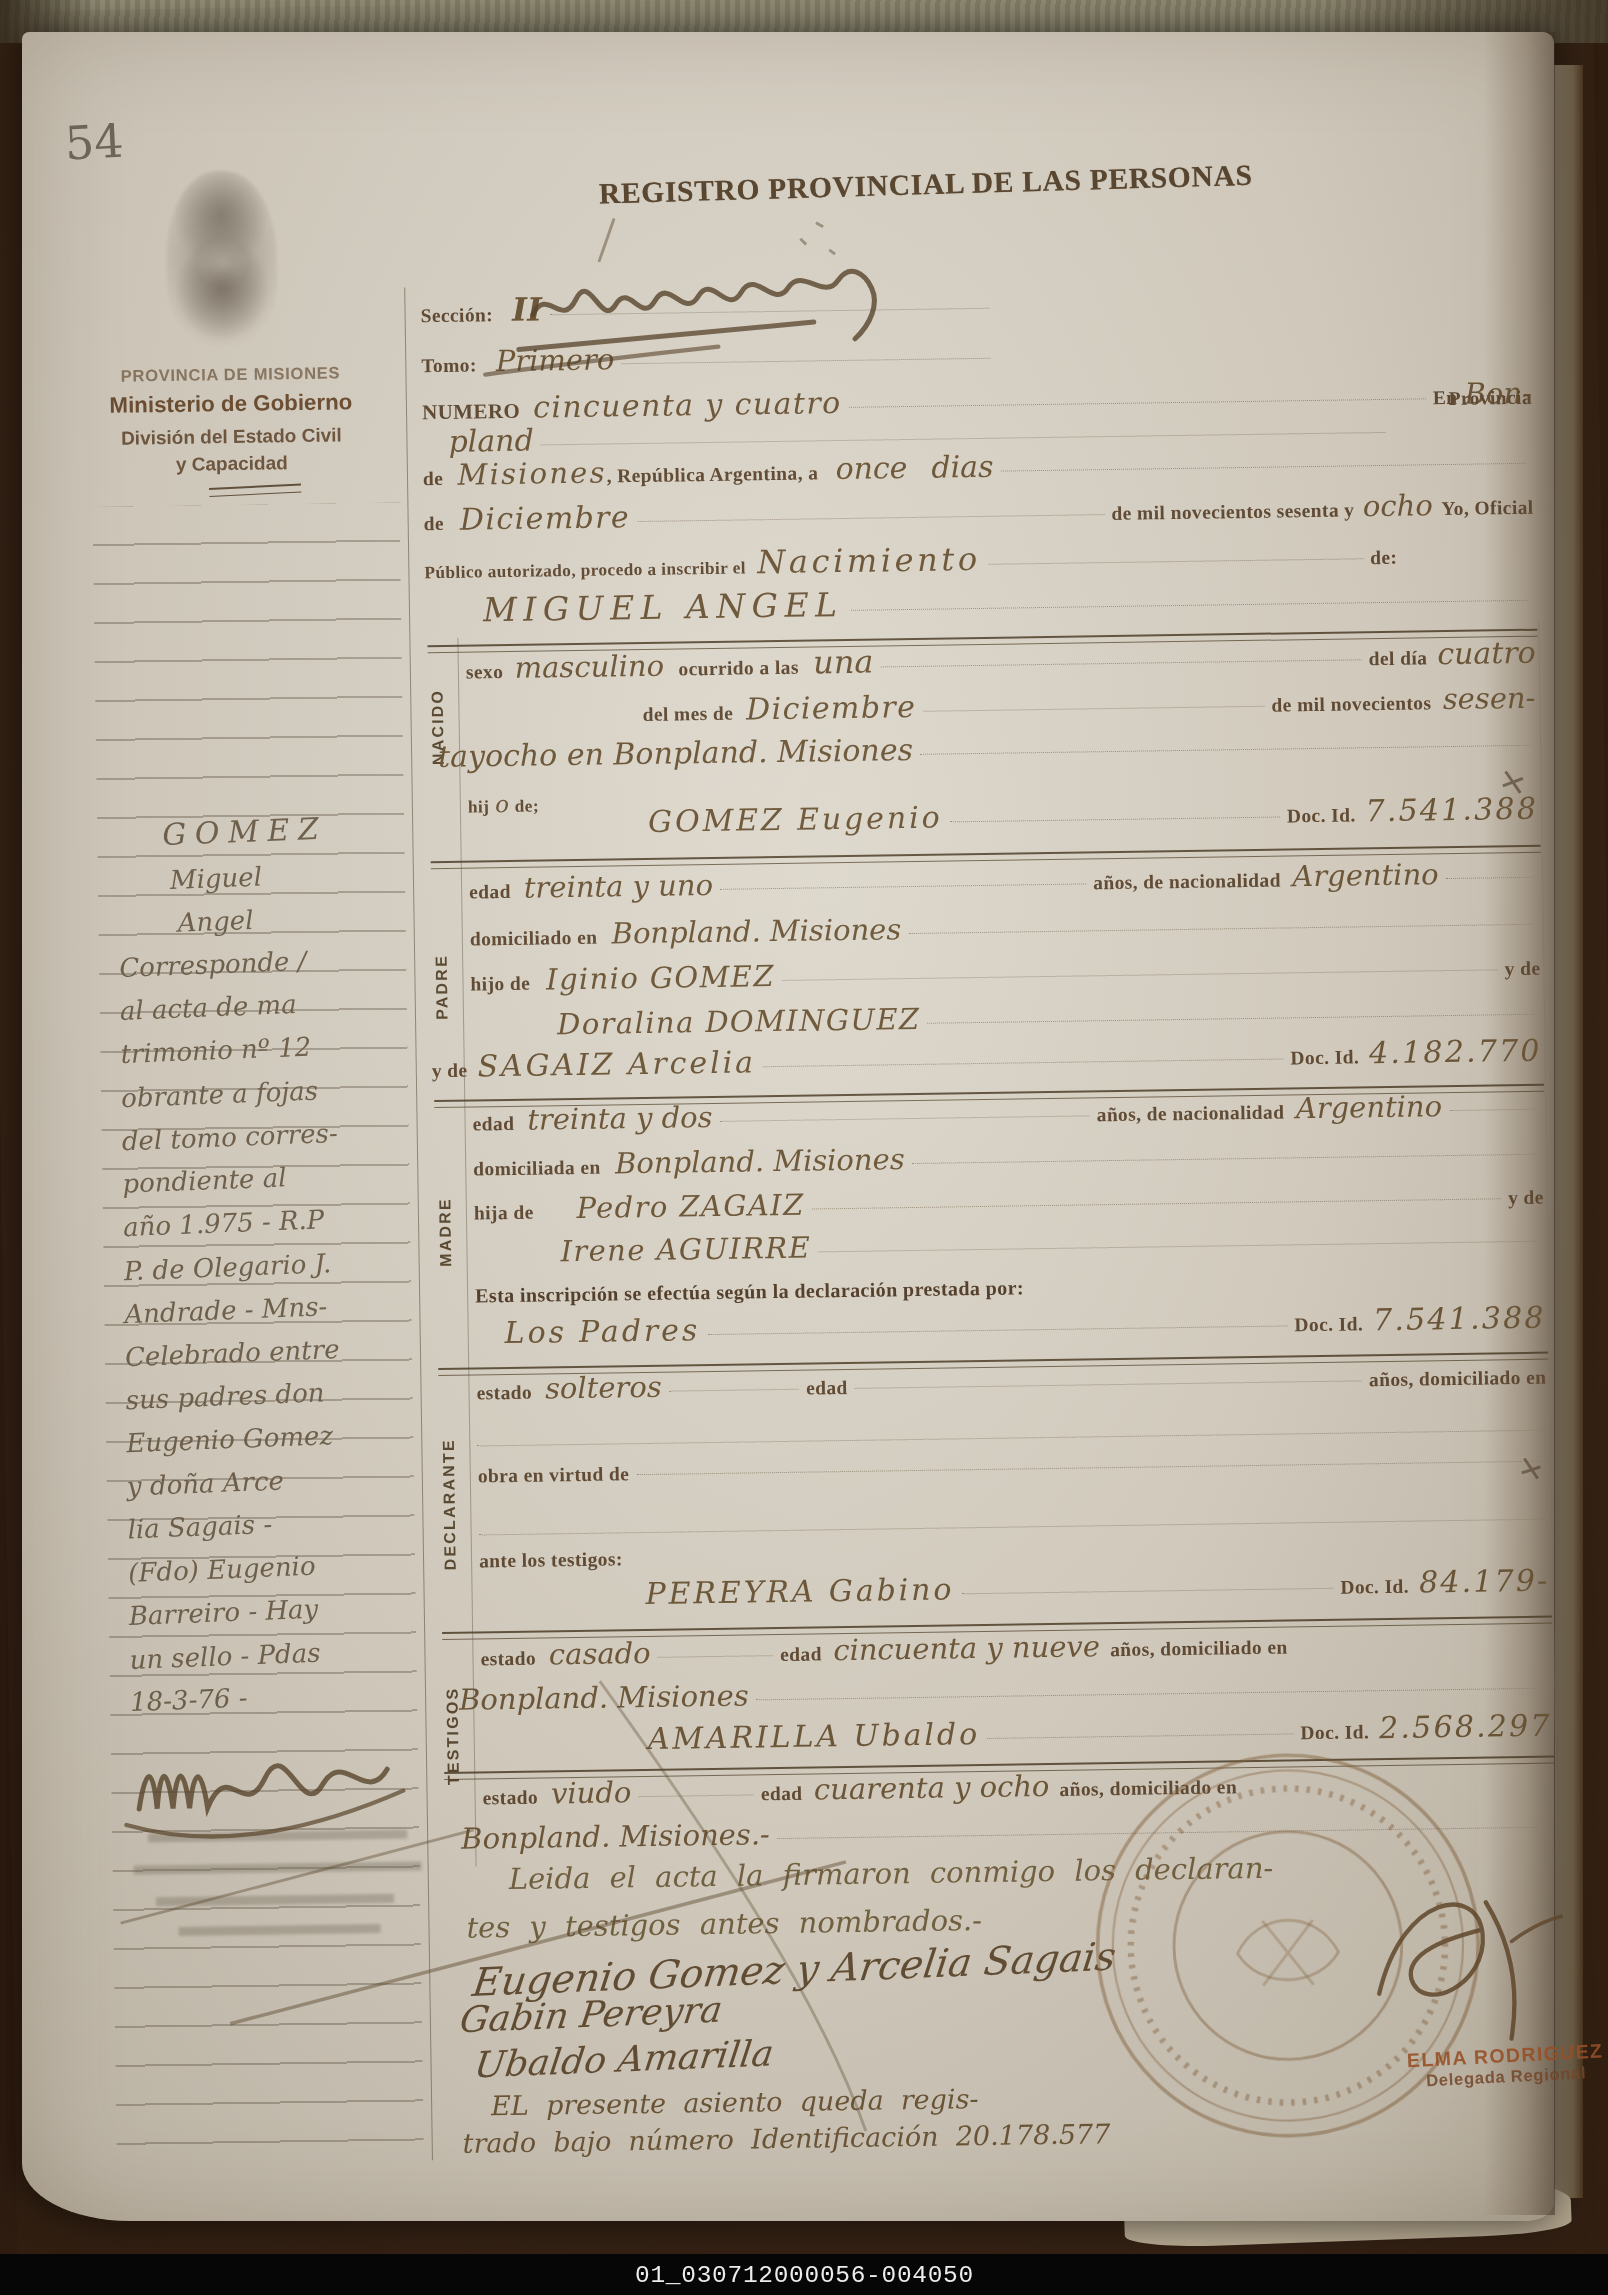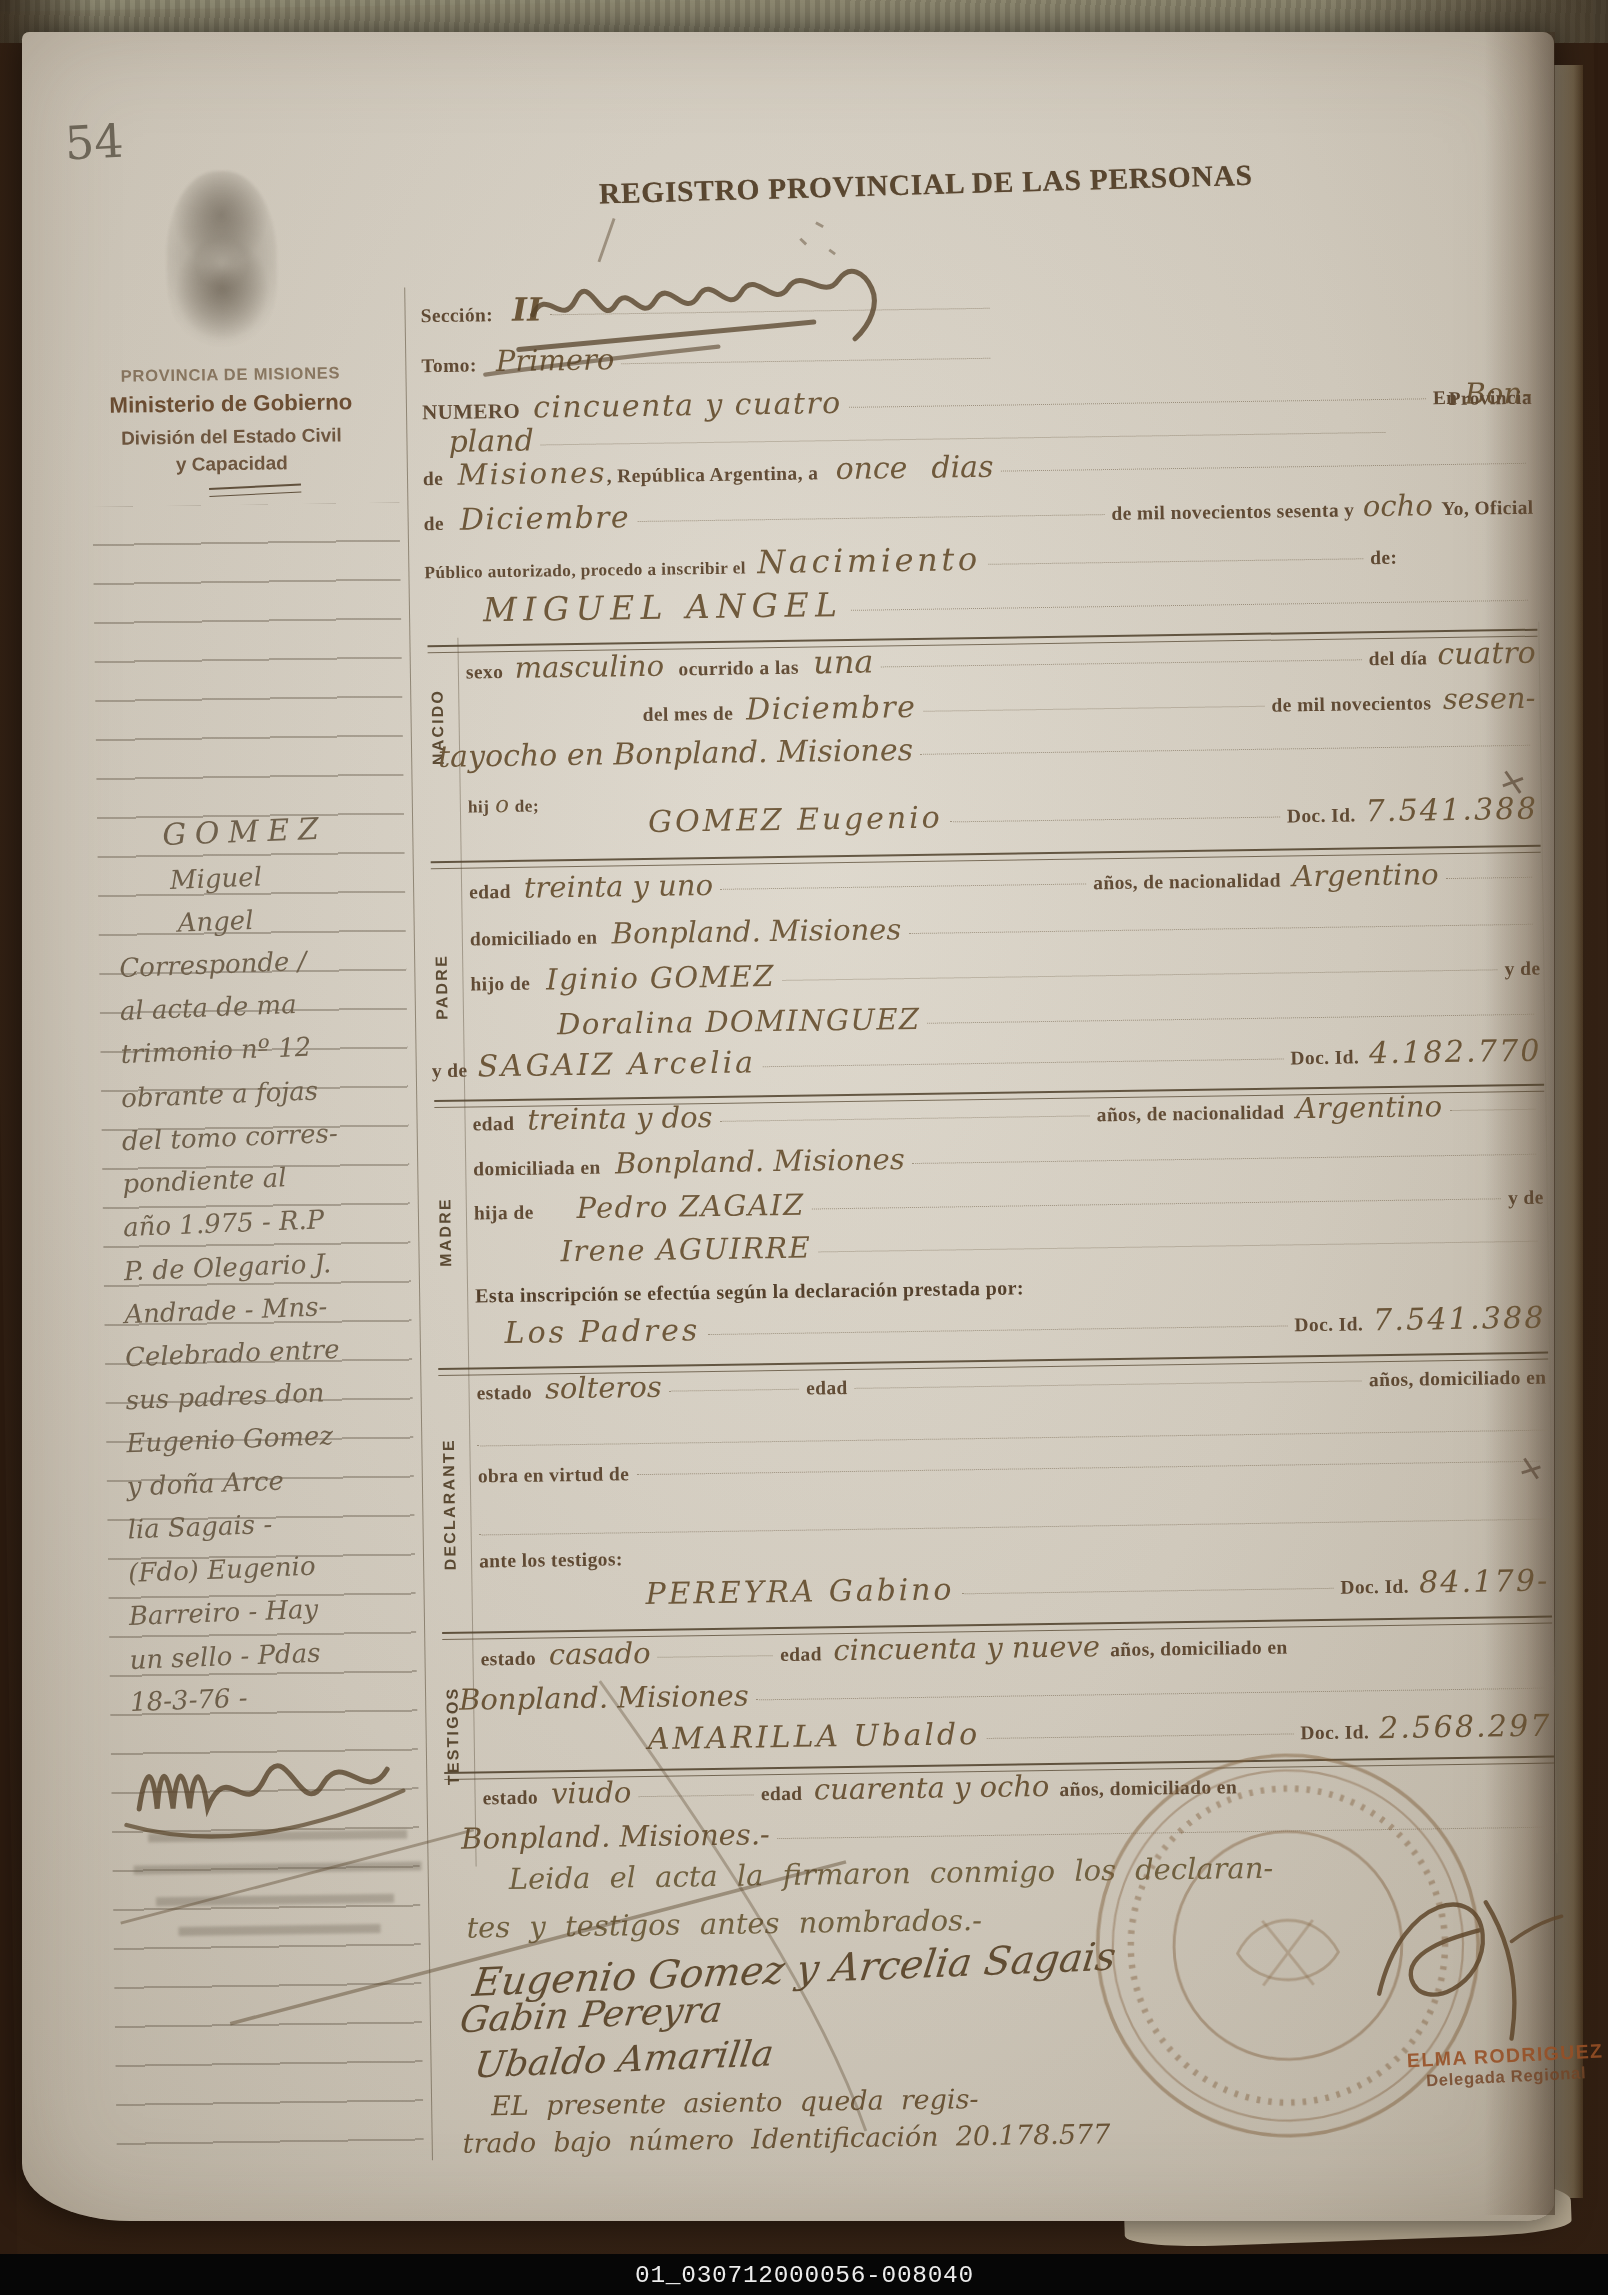--- a/index.html
+++ b/index.html
@@ -385,16 +385,16 @@
       <path d="M820 2330 C980 2560 1120 2780 1180 2960" stroke="rgba(88,68,42,.35)" stroke-width="4" fill="none"></path>
 
       <path d="M2096 1086 l20 30 M2092 1106 l28 -10" stroke="rgba(70,50,32,.6)" stroke-width="4"></path>
       <path d="M2108 2040 l18 28 M2104 2060 l26 -8" stroke="rgba(70,50,32,.55)" stroke-width="4"></path>
     </svg>
 
     <div class="tint"></div>
   </div>
 
   <div class="filmbar">
-    <span>01_030712000056-008040</span>
+    <span>01_030712000056-004050</span>
   </div>
 </div>
 
 
 </body></html>

